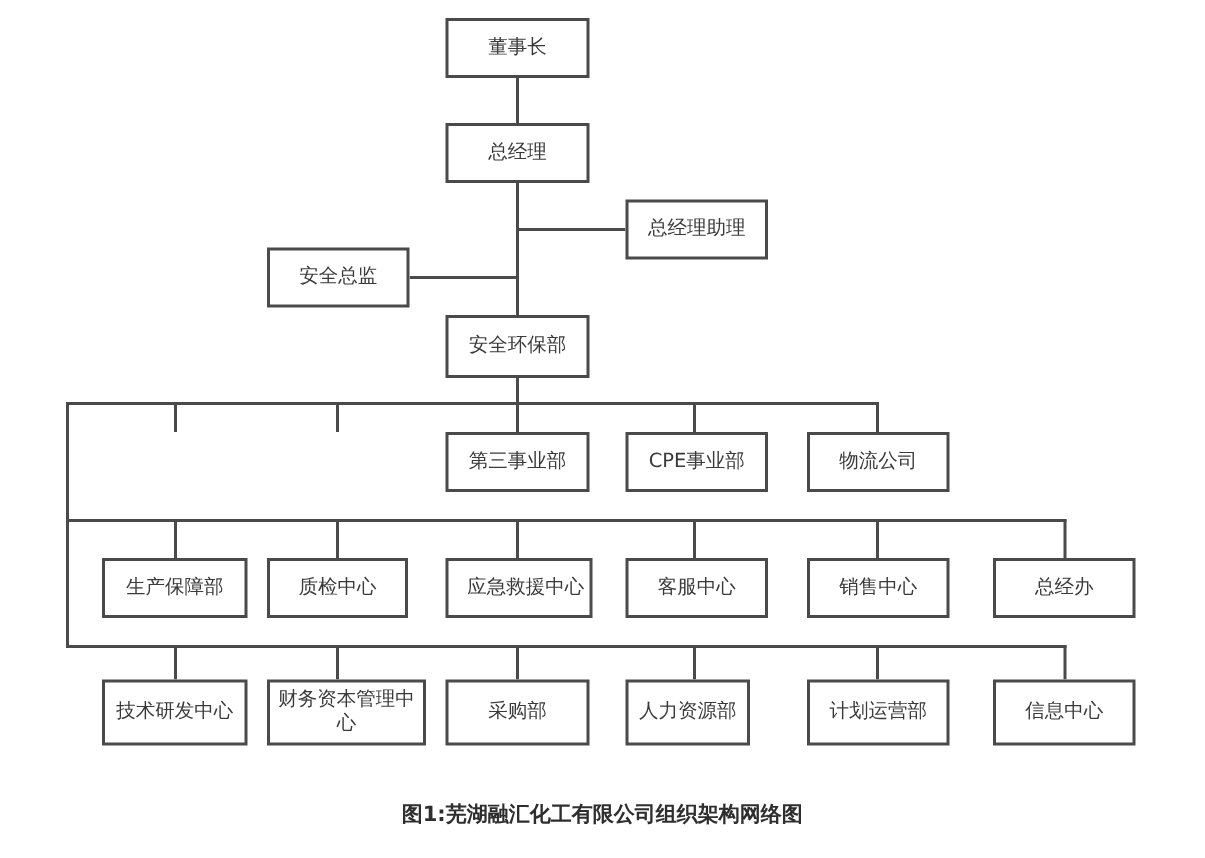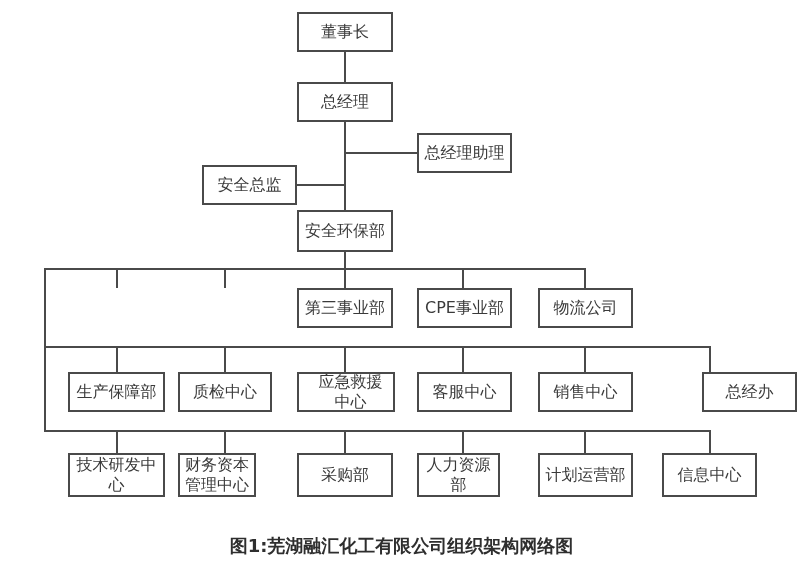--- a/index.html
+++ b/index.html
@@ -14,65 +14,65 @@
     height: 572px;
     background: #ffffff;
     overflow: hidden;
   }
   .node {
     position: absolute;
     box-sizing: border-box;
     background: #ffffff;
     border: 2px solid #4a4a4a;
     color: #3a3a3a;
-    font-size: 16px;
+    font-size: 13px;
     line-height: 1.25;
     display: flex;
     align-items: center;
     justify-content: center;
     text-align: center;
     padding: 2px 3px;
   }
   .line {
     position: absolute;
     background: #4a4a4a;
   }
   .caption {
     position: absolute;
     left: 0;
     top: 534px;
     width: 803px;
     text-align: center;
-    font-size: 18px;
+    font-size: 14px;
     font-weight: bold;
     color: #2e2e2e;
   }
 
   
   #n-chairman        { left:297px; top:12px;  width:96px; height:40px; }
   #n-gm              { left:297px; top:82px;  width:96px; height:40px;align-items:center; }
   #n-gma             { left:417px; top:133px; width:95px; height:40px; }
-  #n-sd              { left:178px; top:165px; width:95px; height:40px;margin-left:24px; }
+  #n-sd              { left:178px; top:165px; width:95px; height:40px; }
   #n-sep             { left:297px; top:210px; width:96px; height:42px; }
 
   #n-a1 { left:68px;  top:288px; width:97px; height:40px; }
   #n-a2 { left:178px; top:288px; width:94px; height:40px; }
   #n-a3 { left:297px; top:288px; width:96px; height:40px; }
   #n-a4 { left:417px; top:288px; width:95px; height:40px; }
   #n-a5 { left:538px; top:288px; width:95px; height:40px; }
 
   #n-b1 { left:68px;  top:372px; width:97px; height:40px; }
   #n-b2 { left:178px; top:372px; width:94px; height:40px; }
   #n-b3 { left:297px; top:372px; width:98px; height:40px;padding-left:12px; }
   #n-b4 { left:417px; top:372px; width:95px; height:40px; }
   #n-b5 { left:538px; top:372px; width:95px; height:40px; }
-  #n-b6 { left:662px; top:372px; width:95px; height:40px;margin-left:40px; }
+  #n-b6 { left:662px; top:372px; width:95px; height:40px; }
 
   #n-c1 { left:68px;  top:453px; width:97px; height:44px; }
-  #n-c2 { left:178px; top:453px; width:78px; height:44px; }
+  #n-c2 { left:178px; top:453px; width:106px; height:44px; }
   #n-c3 { left:297px; top:453px; width:96px; height:44px; }
   #n-c4 { left:417px; top:453px; width:83px; height:44px; }
   #n-c5 { left:538px; top:453px; width:95px; height:44px; }
   #n-c6 { left:662px; top:453px; width:95px; height:44px; }
 </style>
 </head>
 <body>
 
 <div class="canvas">
 

